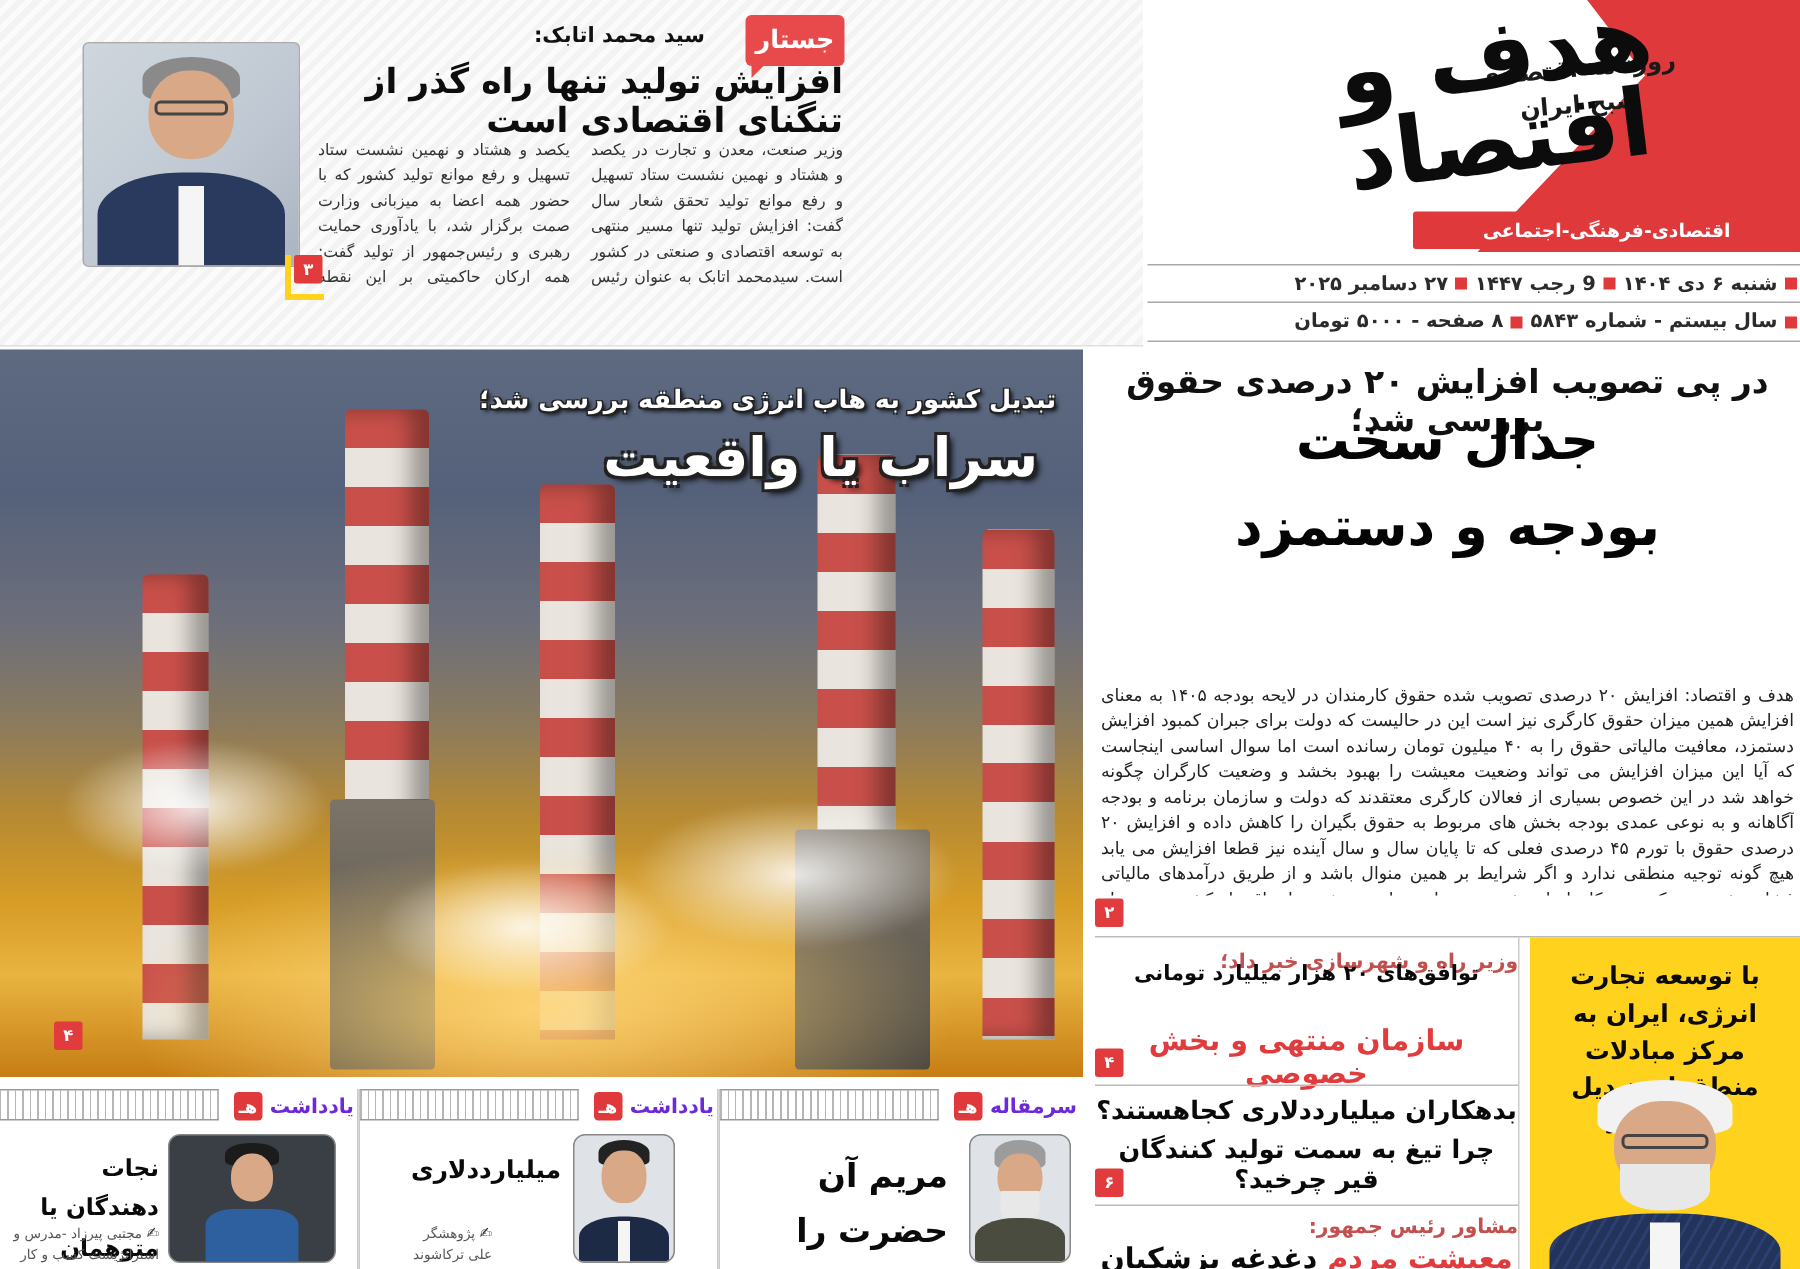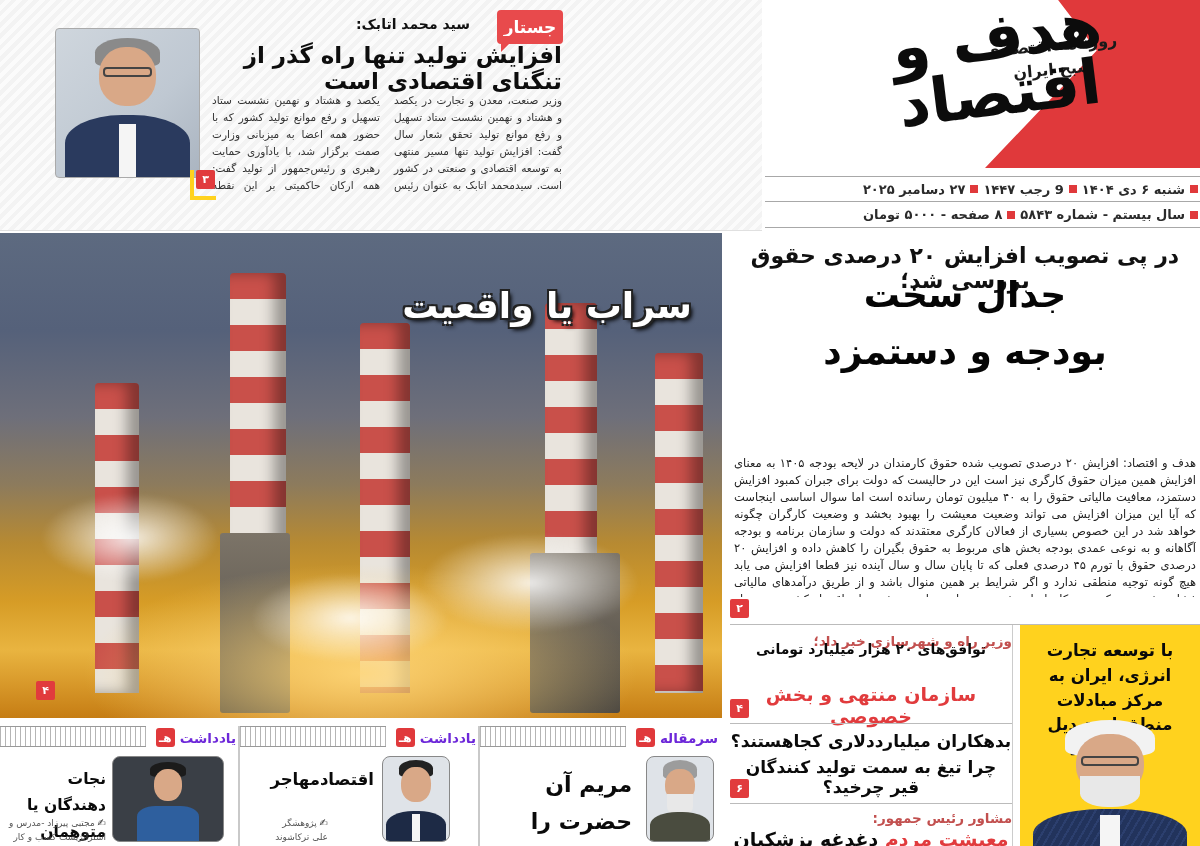--- a/index.html
+++ b/index.html
@@ -139,20 +139,21 @@
     </div>
   </div>
 
   <div class="abs" id="masthead">
     <div class="abs" id="mast-swoosh"></div>
     <div class="abs" id="mast-subtitle">
       <div>روزنامه اقتصادی</div>
       <div>صبح ایران</div>
     </div>
     <div class="abs" id="mast-title">هدف و اقتصاد</div>
+    <div class="abs" id="mast-band">اقتصادی-فرهنگی-اجتماعی</div>
   </div>
 
   <div class="abs" id="datebar">
     <div class="date-row">
       <span class="bullet"></span>
       <span>شنبه ۶ دی ۱۴۰۴</span>
       <span class="bullet"></span>
       <span>9 رجب ۱۴۴۷</span>
       <span class="bullet"></span>
       <span>۲۷ دسامبر ۲۰۲۵</span>
@@ -170,20 +171,21 @@
     <div class="chimney" style="left:360px; top:90px;  height:370px; width:50px;"></div>
     <div class="chimney" style="left:545px; top:70px;  height:390px; width:52px;"></div>
     <div class="chimney" style="left:655px; top:120px; height:340px; width:48px;"></div>
     <div class="chimney" style="left:95px;  top:150px; height:310px; width:44px;"></div>
     <div class="stack-base" style="left:220px; top:300px; height:180px;"></div>
     <div class="stack-base" style="left:530px; top:320px; height:160px; width:90px;"></div>
     <div class="glow" style="left:80px; top:330px; width:560px; height:220px;"></div>
     <div class="steam" style="left:40px;  top:260px; width:180px; height:90px;"></div>
     <div class="steam" style="left:420px; top:300px; width:220px; height:100px;"></div>
     <div class="steam" style="left:250px; top:340px; width:200px; height:90px;"></div>
+    <div class="abs" id="photo-kicker">تبدیل کشور به هاب انرژی منطقه بررسی شد؛</div>
     <div class="abs" id="photo-title">سراب یا واقعیت</div>
     <span class="pnum abs" id="photo-pnum">۴</span>
   </div>
 
   <div class="abs" id="lead-col">
     <div class="abs" id="lead-kicker">در پی تصویب افزایش ۲۰ درصدی حقوق بررسی شد؛</div>
     <div class="abs" id="lead-headline">
       <div>جدال سخت</div>
       <div>بودجه و دستمزد</div>
     </div>
@@ -244,21 +246,21 @@
         <span class="label-text">یادداشت</span>
         <span class="mini-logo">هـ</span>
       </div>
     </div>
     <div class="portrait" style="right:28px; width:68px; height:86px;">
       <div class="hair" style="top:4%; left:24%; width:52%; height:20%; background:#222;"></div>
       <div class="face" style="top:12%; left:28%; width:44%; height:42%;"></div>
       <div class="torso" style="bottom:0; left:4%; width:92%; height:36%; background:#1d2a45;"></div>
       <div class="shirt" style="bottom:0; left:44%; width:12%; height:32%;"></div>
     </div>
-    <div class="bbox-h" style="right:104px; left:8px; font-size:16.5px;">اقتصادمهاجر</div>
+    <div class="bbox-h" style="right:104px; left:8px; font-size:16.5px;">میلیارددلاری</div>
     <div class="author" style="right:150px; left:8px;">
       <span class="pen-icon">✍</span>
       <span>پژوهشگر</span><br>
       <span>علی ترکاشوند</span>
     </div>
   </div>
   <div class="sep-v" style="left:238px;"></div>
 
   <div class="abs bbox" id="bbox-2">
     <div class="label-bar">

